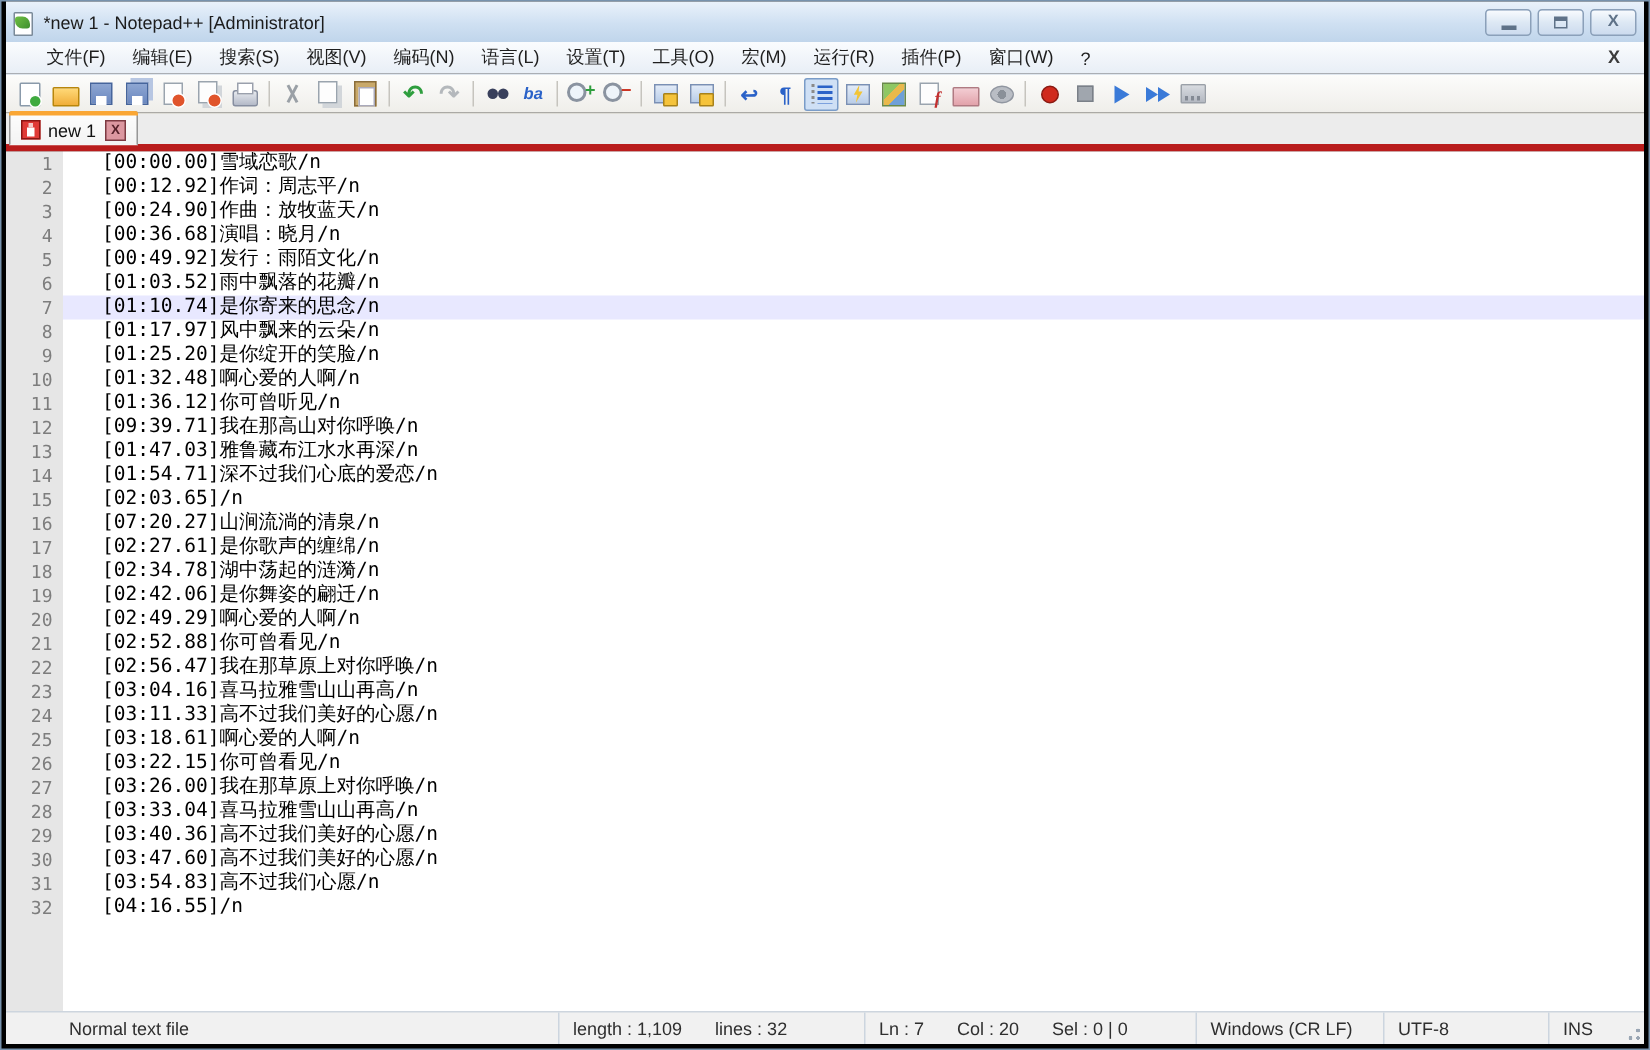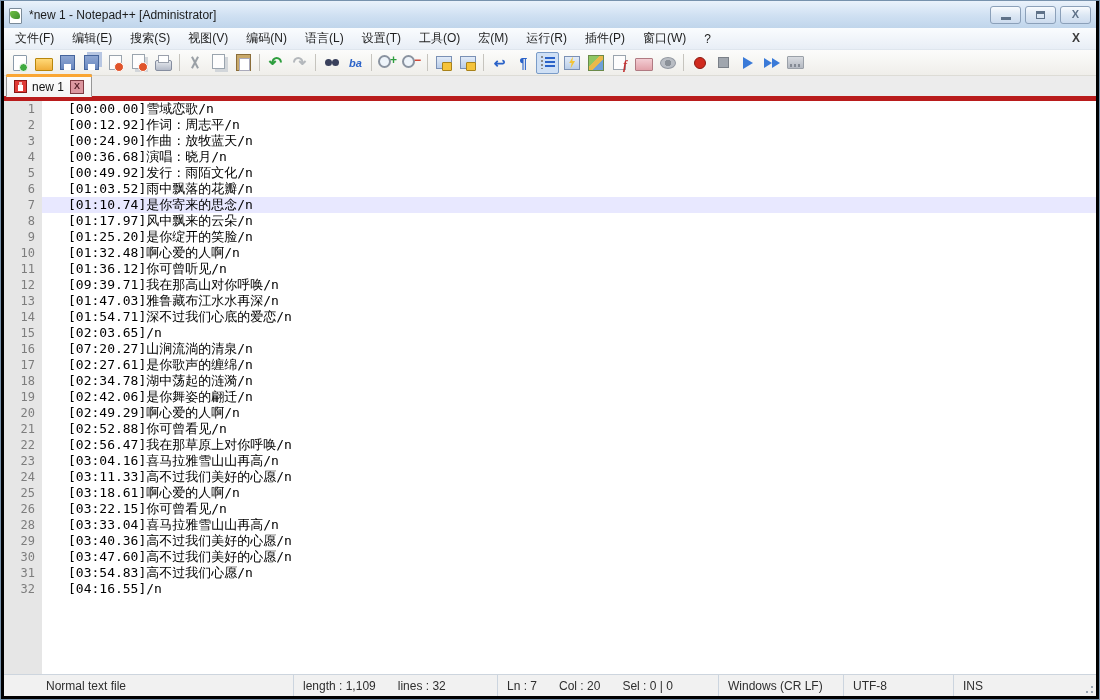--- a/index.html
+++ b/index.html
@@ -21,21 +21,21 @@
   .winbtns { margin-left:auto; display:flex; gap:4px; padding-right:2px; }
   .winbtn { width:31px; height:18px; border:1px solid #8ba0b9; border-radius:3px;
             background:linear-gradient(#f8fbfe,#dde8f4 50%,#ccdbee);
             display:flex; align-items:center; justify-content:center;
             color:#5f7288; font-size:10px; font-weight:bold; }
   .g-min { width:10px; height:3px; background:#5f7288; margin-top:7px; }
   .g-restore { width:9px; height:8px; border:1px solid #5f7288; border-top-width:3px; }
   .g-close { font-size:11px; line-height:1; }
 
   
-  .menubar { height:22px; flex:none; display:flex; align-items:center; padding-left:2px;
+  .menubar { height:22px; flex:none; display:flex; align-items:center; padding-left:18px;
              background:linear-gradient(#fafcfe,#e8eef6); font-size:12px; color:#1e1e1e;
              position:relative; border-bottom:1px solid #dfe6ee; }
   .menu-item { padding:3px 9px; white-space:nowrap; cursor:default; }
   .menu-close { position:absolute; right:12px; top:3px; color:#3c3c3c; font-size:12px;
                 font-weight:bold; padding:0 4px; }
 
   
   .toolbar { height:26px; flex:none; display:flex; align-items:center; gap:1px;
              padding-left:4px; background:linear-gradient(#fcfcfb,#efeeea);
              border-bottom:1px solid #dddcd6; }
@@ -141,21 +141,21 @@
   .txt { flex:1; padding-left:26px; }
   .row.cur .txt { background:#e8e8ff; }
 
   
   .statusbar { height:22px; flex:none; background:#f1f1f1; border-top:1px solid #cdd5de;
                display:flex; align-items:stretch; font-size:12px; color:#2f2f2f; }
   .cell { display:flex; align-items:center; padding:0 9px; border-right:1px solid #ccd5df;
           white-space:nowrap; overflow:hidden; }
   .cell .sp { margin-right:22px; }
   .cell .sp:last-child { margin-right:0; }
-  .c1 { width:290px;padding-left:42px; } .c2 { width:204px; } .c3 { width:221px; }
+  .c1 { width:369px;padding-left:42px; } .c2 { width:204px; } .c3 { width:221px; }
   .c4 { width:125px; } .c5 { width:110px; } .c6 { flex:1; border-right:none; position:relative; }
   .grip { position:absolute; right:2px; bottom:2px; width:12px; height:12px;
           background:
             radial-gradient(circle at 10px 10px,#9aa6b4 1.2px,transparent 1.4px),
             radial-gradient(circle at 10px 5px,#9aa6b4 1.2px,transparent 1.4px),
             radial-gradient(circle at 5px 10px,#9aa6b4 1.2px,transparent 1.4px); }
 </style>
 </head>
 <body>
 
@@ -381,20 +381,24 @@
       <div class="row">
         <span class="ln">25</span>
         <span class="txt">[03:18.61]啊心爱的人啊/n</span>
       </div>
 
       <div class="row">
         <span class="ln">26</span>
         <span class="txt">[03:22.15]你可曾看见/n</span>
       </div>
 
+      <div class="row">
+        <span class="ln">27</span>
+        <span class="txt">[03:26.00]我在那草原上对你呼唤/n</span>
+      </div>
 
       <div class="row">
         <span class="ln">28</span>
         <span class="txt">[03:33.04]喜马拉雅雪山山再高/n</span>
       </div>
 
       <div class="row">
         <span class="ln">29</span>
         <span class="txt">[03:40.36]高不过我们美好的心愿/n</span>
       </div>

